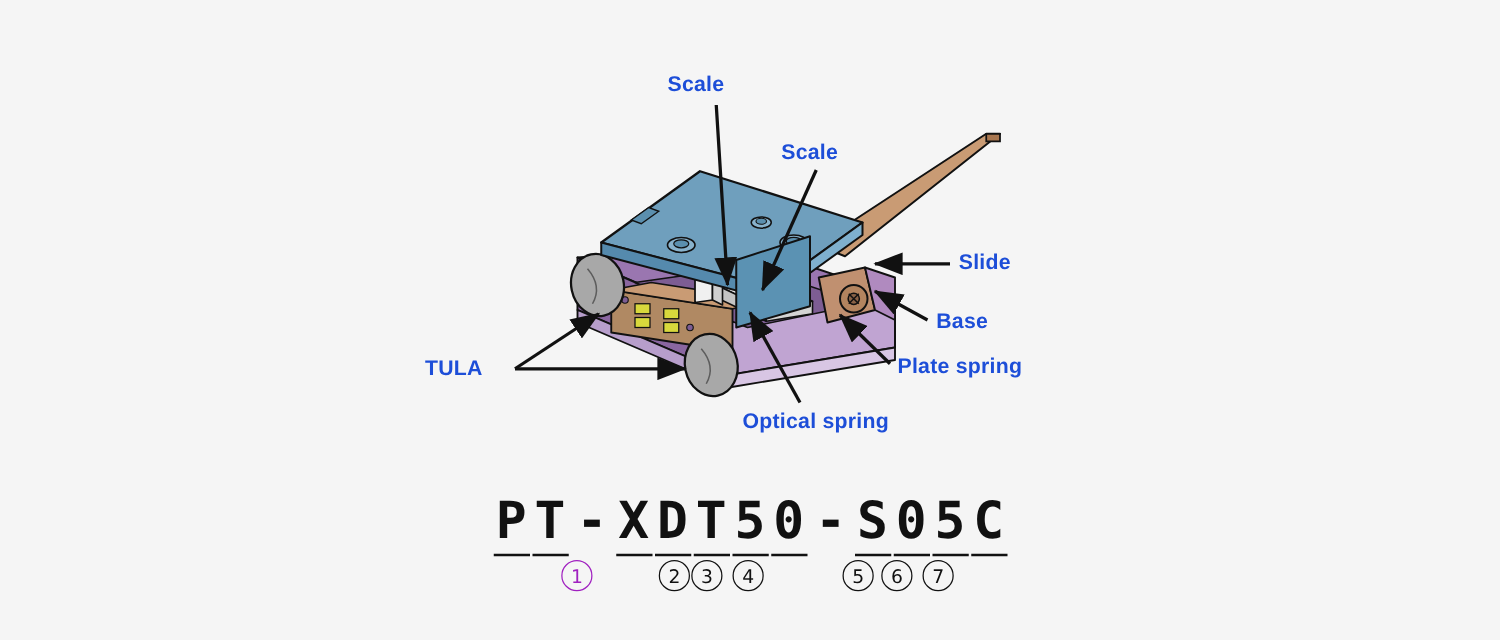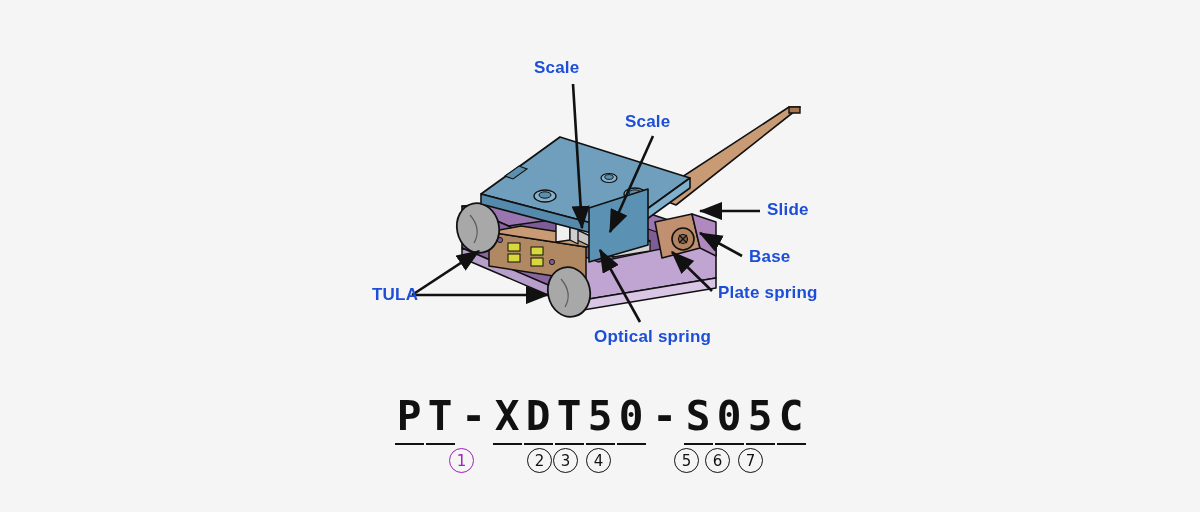--- a/index.html
+++ b/index.html
@@ -34,21 +34,21 @@
     font-size: 17px;
     color: #1d4ed8;
     white-space: nowrap;
     letter-spacing: 0.2px;
   }
   #label-scale        { left: 534px; top: 58px; }
   #label-shaft        { left: 625px; top: 112px; }
   #label-slide        { left: 767px; top: 200px; }
   #label-base         { left: 749px; top: 247px; }
   #label-plate-spring { left: 718px; top: 283px; }
-  #label-tula         { left: 372px; top: 285px; }
+  #label-tula         { left: 340px; top: 285px; }
   #label-optical      { left: 594px; top: 327px; }
 
   
   #partnumber-block {
     position: absolute;
     left: 0;
     top: 392px;
     width: 1200px;
     text-align: center;
   }

